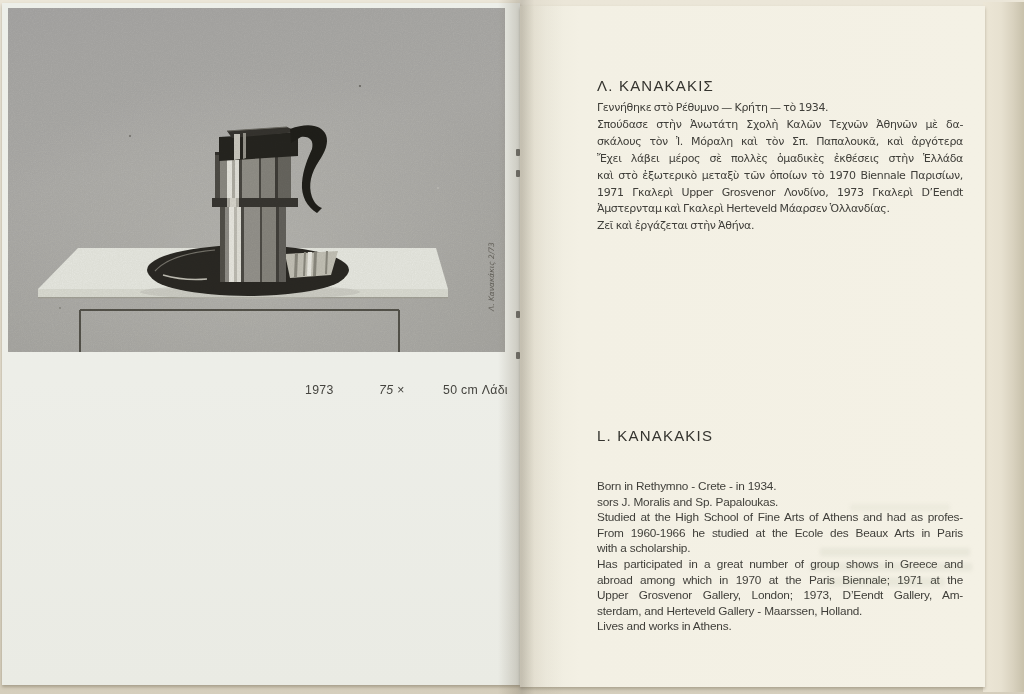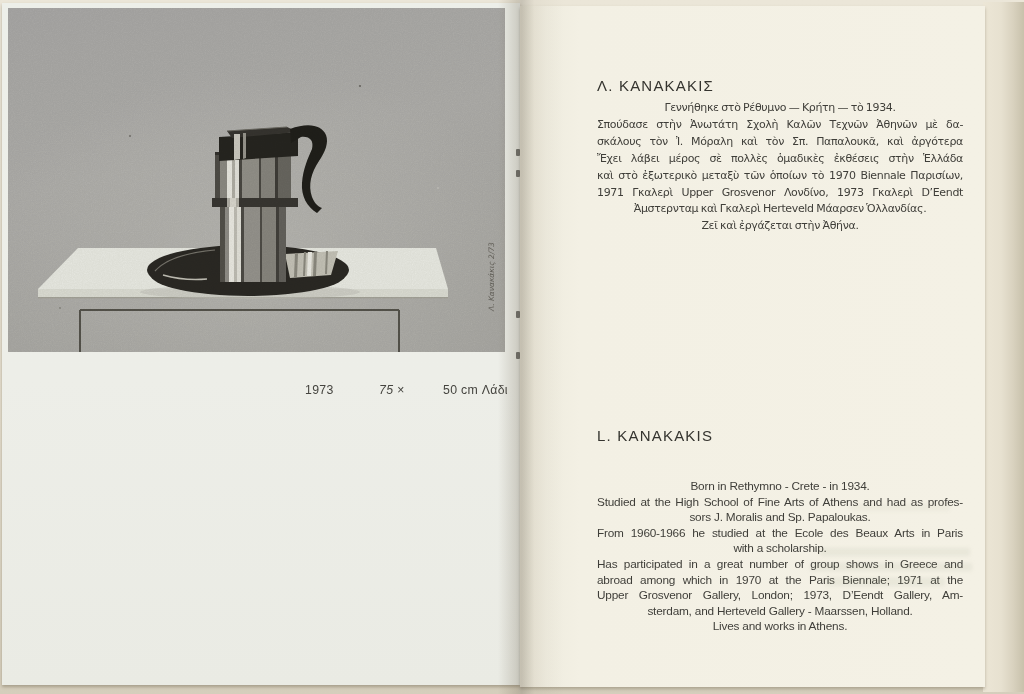--- a/index.html
+++ b/index.html
@@ -34,21 +34,21 @@
   .heading{position:absolute;left:77px;margin:0;font-size:15px;font-weight:400;
     letter-spacing:1.2px;color:#35342f;white-space:nowrap;}
   .h-greek{top:71px;}
   .h-english{top:421px;}
   .textblock{position:absolute;left:77px;width:366px;color:#3f3e39;}
   .tb-greek{top:94px;font-family:"DejaVu Sans",sans-serif;font-size:11px;
     letter-spacing:-.35px;word-spacing:-.6px;line-height:16.9px;}
   .tb-english{top:445px;font-family:"Liberation Sans",sans-serif;font-size:11.8px;
     letter-spacing:-.2px;line-height:15.6px;margin-top:28px;}
   .para{margin:0;}
-  .line{text-align:center;}
+  .line{text-align:left;}
   .line.just{text-align:justify;text-align-last:justify;}
   
   .ghost{position:absolute;background:rgba(140,146,118,.10);filter:blur(2px);border-radius:2px;}
   .g1{left:300px;top:542px;width:150px;height:8px;}
   .g2{left:290px;top:557px;width:162px;height:8px;}
   .g3{left:305px;top:572px;width:120px;height:8px;}
   .g4{left:330px;top:498px;width:100px;height:7px;opacity:.7;}
 </style>
 </head>
 <body>
@@ -188,22 +188,22 @@
           <div class="line">Ζεῖ καὶ ἐργάζεται στὴν Ἀθήνα.</div>
         </div>
       </div>
 
     <h2 class="heading h-english">L. KANAKAKIS</h2>
     <div class="textblock tb-english" id="english-paragraphs">
         <div class="para">
           <div class="line">Born in Rethymno - Crete - in 1934.</div>
         </div>
         <div class="para">
+          <div class="line">sors J. Moralis and Sp. Papaloukas.</div>
           <div class="line just">Studied at the High School of Fine Arts of Athens and had as profes-</div>
-          <div class="line">sors J. Moralis and Sp. Papaloukas.</div>
         </div>
         <div class="para">
           <div class="line just">From 1960-1966 he studied at the Ecole des Beaux Arts in Paris</div>
           <div class="line">with a scholarship.</div>
         </div>
         <div class="para">
           <div class="line just">Has participated in a great number of group shows in Greece and</div>
           <div class="line just">abroad among which in 1970 at the Paris Biennale; 1971 at the</div>
           <div class="line just">Upper Grosvenor Gallery, London; 1973, D’Eendt Gallery, Am-</div>
           <div class="line">sterdam, and Herteveld Gallery - Maarssen, Holland.</div>

